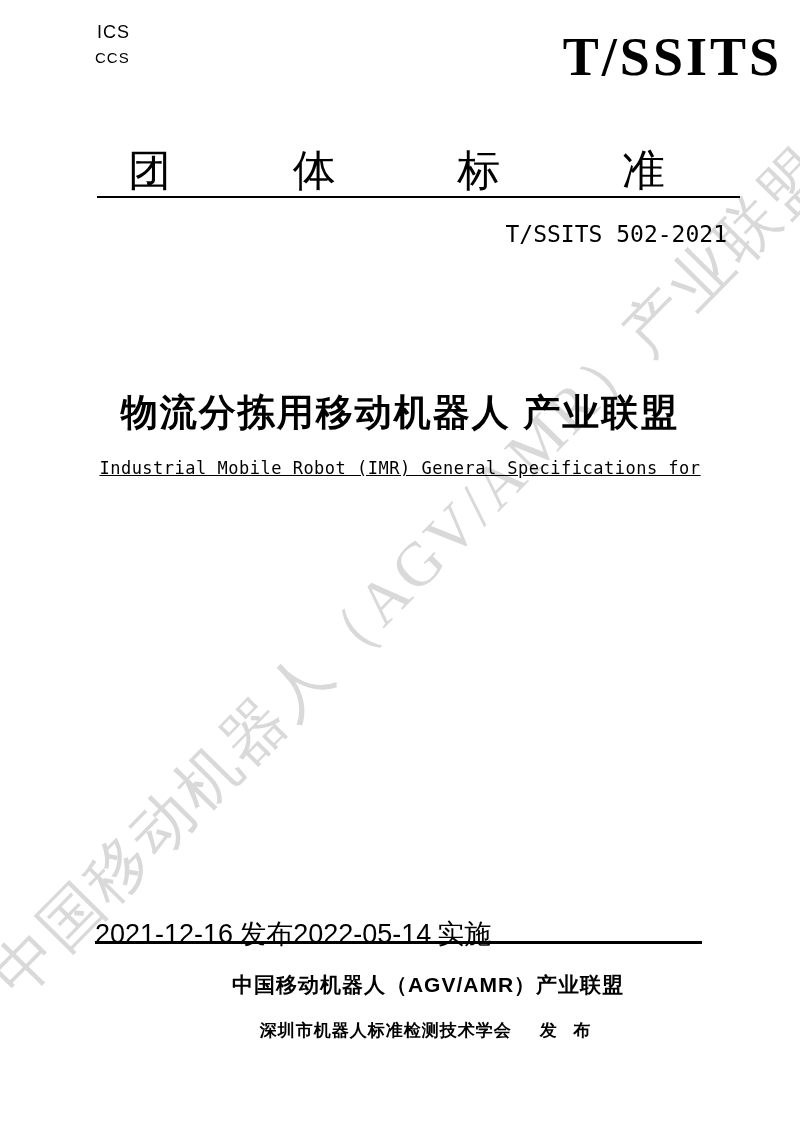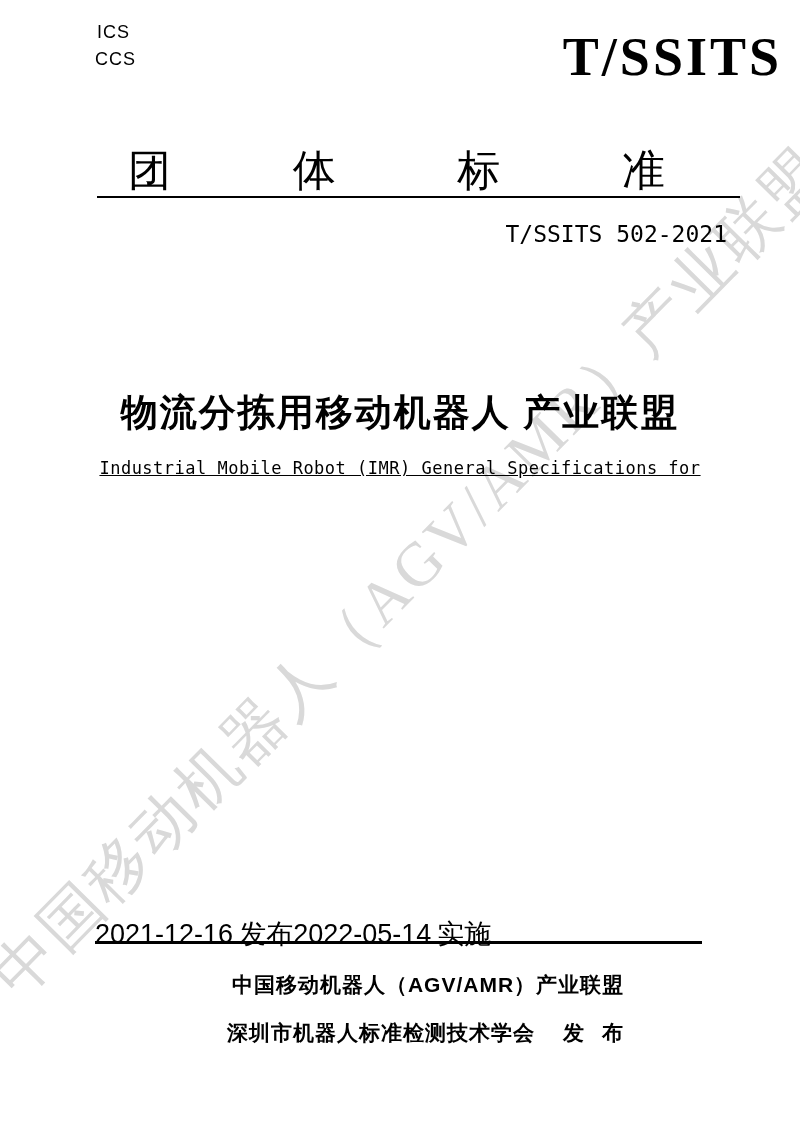--- a/index.html
+++ b/index.html
@@ -11,21 +11,21 @@
   }
   .layer { position:relative; z-index:1; }
   .watermark {
     position:absolute; left:410px; top:572px; z-index:0;
     transform:translate(-50%,-50%) rotate(-45.5deg);
     font-family:"Liberation Serif", serif;
     font-size:62px; letter-spacing:3px; white-space:nowrap;
     color:#d9d9d9;
   }
   .ics-label { position:absolute; left:97px; top:22px; font-size:18px; letter-spacing:1px; }
-  .ccs-label { position:absolute; left:95px; top:49px; font-size:18px; letter-spacing:1px; }
+  .ccs-label { position:absolute; left:95px; top:49px; font-size:15px; letter-spacing:1px; }
   .org-logo {
     position:absolute; right:18px; top:30px; line-height:1;
     font-family:"Liberation Serif", serif; font-weight:700;
     font-size:54px; letter-spacing:3px;margin-left:28px;
   }
   .doc-type {
     position:absolute; left:128px; top:149px; width:537px;
     display:flex; justify-content:space-between;
     font-size:43px; line-height:1; font-weight:400;
   }
@@ -51,21 +51,21 @@
     font-size:27px;
   }
   .date-row .cjk { margin-left:6px; }
   .rule-bottom { left:95px; top:941px; width:607px; height:3px; }
   .issuer-1 {
     position:absolute; left:56px; top:971px; width:744px; text-align:center;
     font-size:21px; font-weight:700; letter-spacing:1px;
   }
   .issuer-2 {
     position:absolute; left:56px; top:1019px; width:744px; text-align:center;
-    font-size:21px; font-weight:700; letter-spacing:1px;
+    font-size:17px; font-weight:700; letter-spacing:1px;
   }
   .issue-action { margin-left:28px; letter-spacing:6px; }
 </style>
 </head>
 <body>
 
 <div class="page">
 
   <div class="watermark">中国移动机器人（AGV/AMR）产业联盟</div>
 

